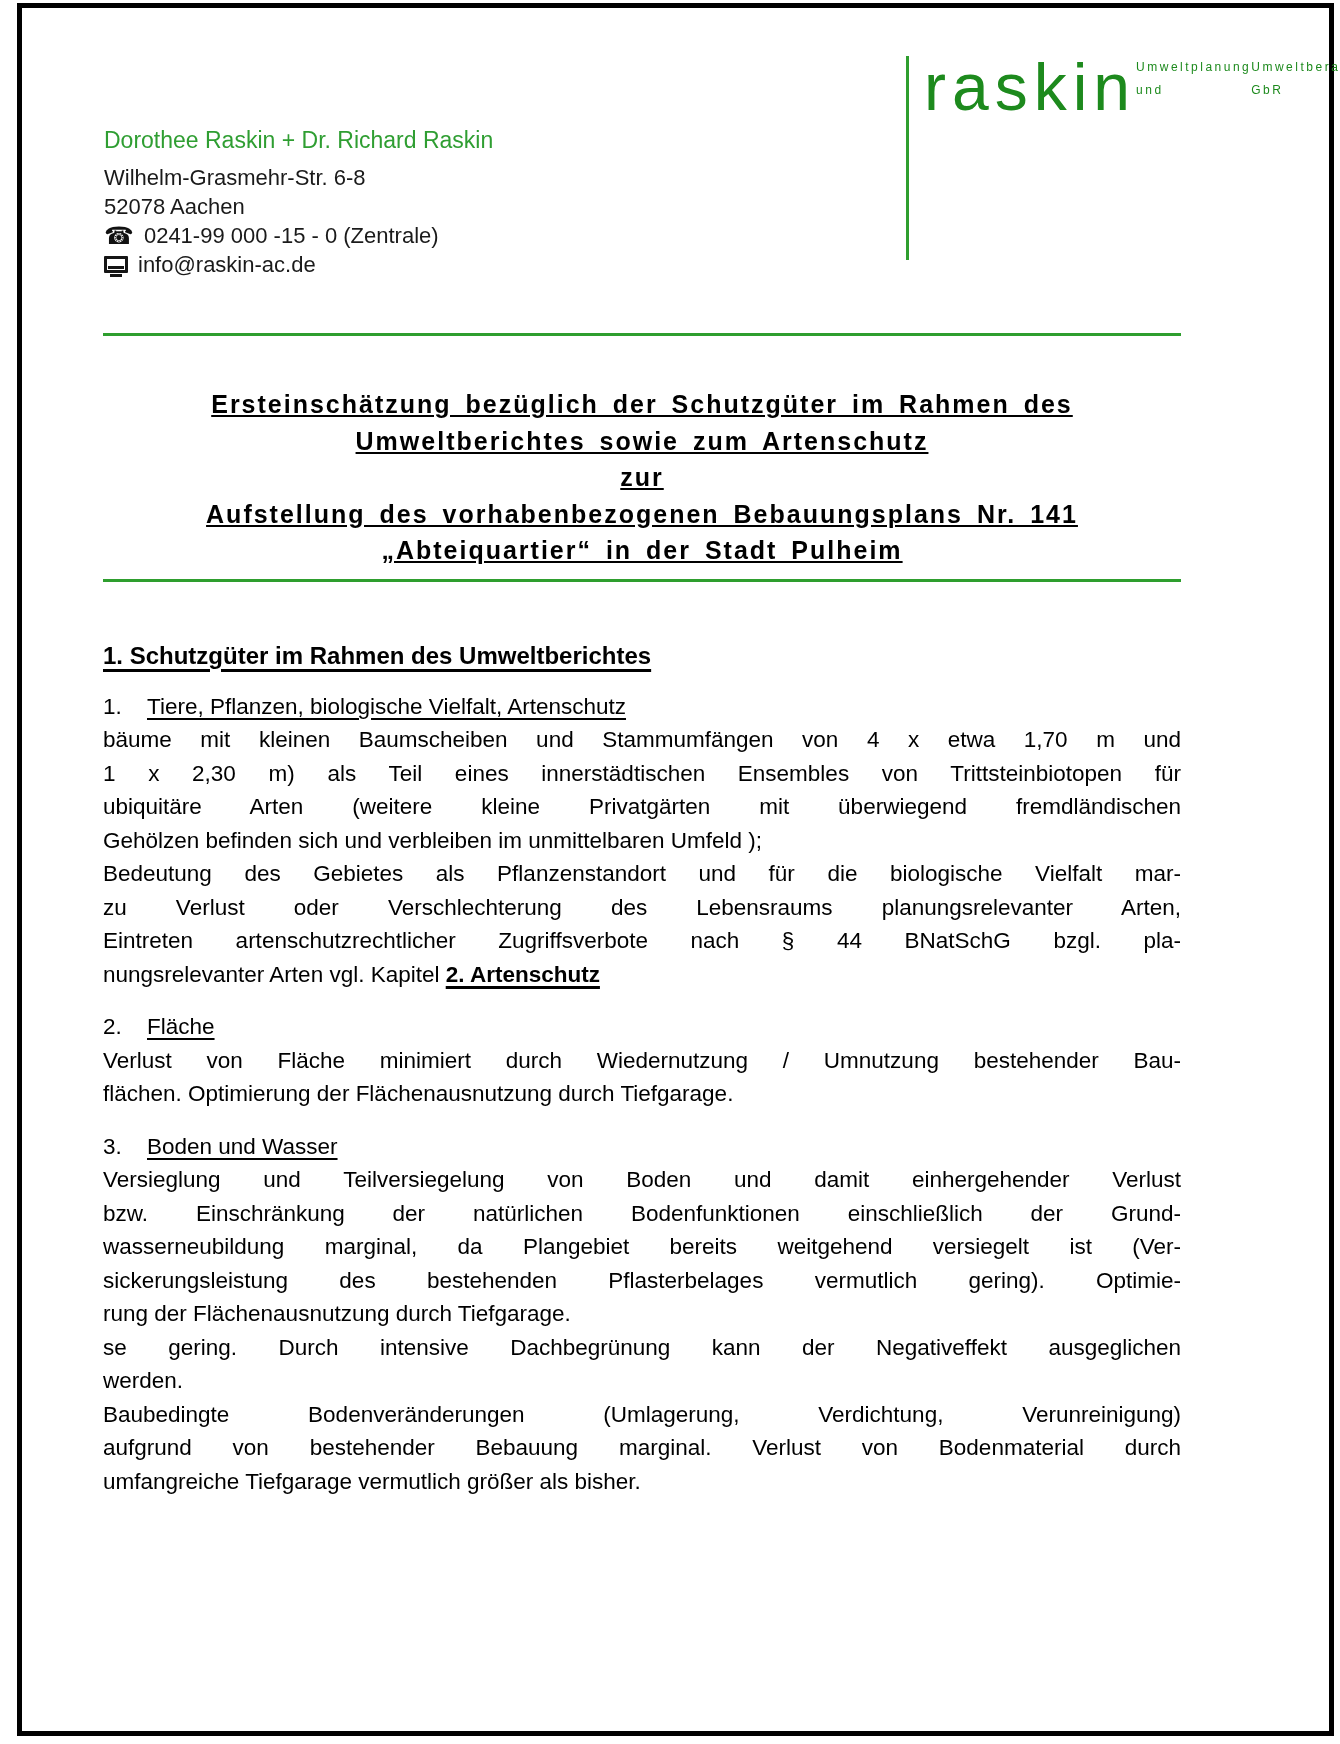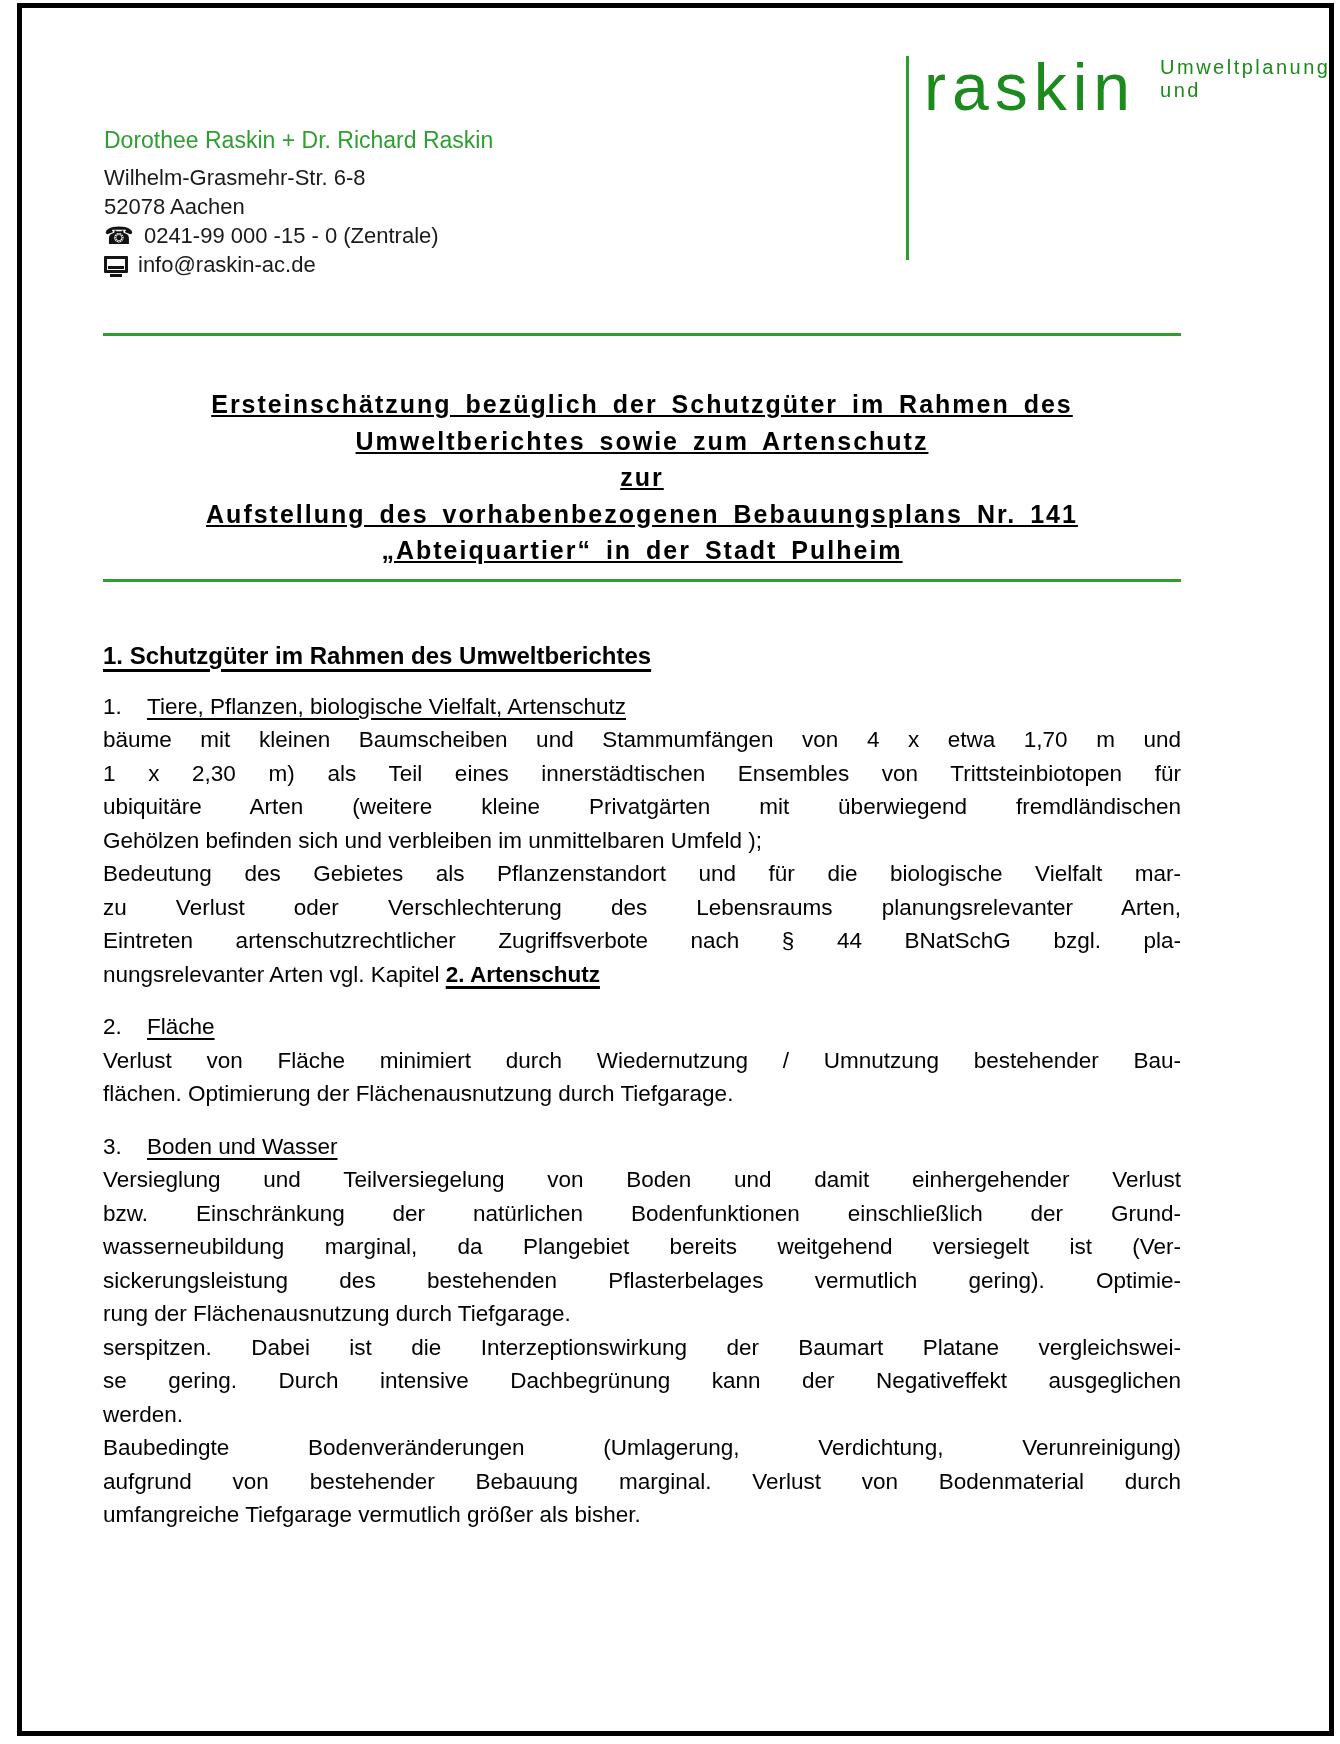--- a/index.html
+++ b/index.html
@@ -61,24 +61,23 @@
     padding-left: 15px;
     display: flex; flex-direction: row; justify-content: flex-end;
   }
   .logo-wordmark {
     font-size: 66px; line-height: 0.95;
     letter-spacing: 6px;
     color: var(--logo-green);
     margin-bottom: 10px;
   }
   .logo-sub {
-    font-size: 20px; line-height: 23px;
+    font-size: 12px; line-height: 23px;
     letter-spacing: 2.5px;
     color: var(--logo-green);
-    margin-left: 24px;
   }
 
   
   .content { position: absolute; left: 103px; top: 0; width: 1078px; }
   .rule { height: 3px; background: var(--rule-green); }
   .rule-top { margin-top: 333px; }
   .doc-title {
     margin-top: 50px;
     text-align: center;
     font-weight: 700;
@@ -170,21 +169,20 @@
           <div class="line j">Verlust von Fläche minimiert durch Wiedernutzung / Umnutzung bestehender Bau-</div>
           <div class="line">flächen. Optimierung der Flächenausnutzung durch Tiefgarage.</div>
         </section>
         <section class="subsection">
           <div class="subheading"><span class="subnum">3.</span><span class="subtitle">Boden und Wasser</span></div>
           <div class="line j">Versieglung und Teilversiegelung von Boden und damit einhergehender Verlust</div>
           <div class="line j">bzw. Einschränkung der natürlichen Bodenfunktionen einschließlich der Grund-</div>
           <div class="line j">wasserneubildung marginal, da Plangebiet bereits weitgehend versiegelt ist (Ver-</div>
           <div class="line j">sickerungsleistung des bestehenden Pflasterbelages vermutlich gering). Optimie-</div>
           <div class="line">rung der Flächenausnutzung durch Tiefgarage.</div>
-          <div class="line j">serspitzen. Dabei ist die Interzeptionswirkung der Baumart Platane vergleichswei-</div>
           <div class="line j">se gering. Durch intensive Dachbegrünung kann der Negativeffekt ausgeglichen</div>
           <div class="line">werden.</div>
           <div class="line j">Baubedingte Bodenveränderungen (Umlagerung, Verdichtung, Verunreinigung)</div>
           <div class="line j">aufgrund von bestehender Bebauung marginal. Verlust von Bodenmaterial durch</div>
           <div class="line">umfangreiche Tiefgarage vermutlich größer als bisher.</div>
         </section>
       </div>
   </main>
 </div>
 

